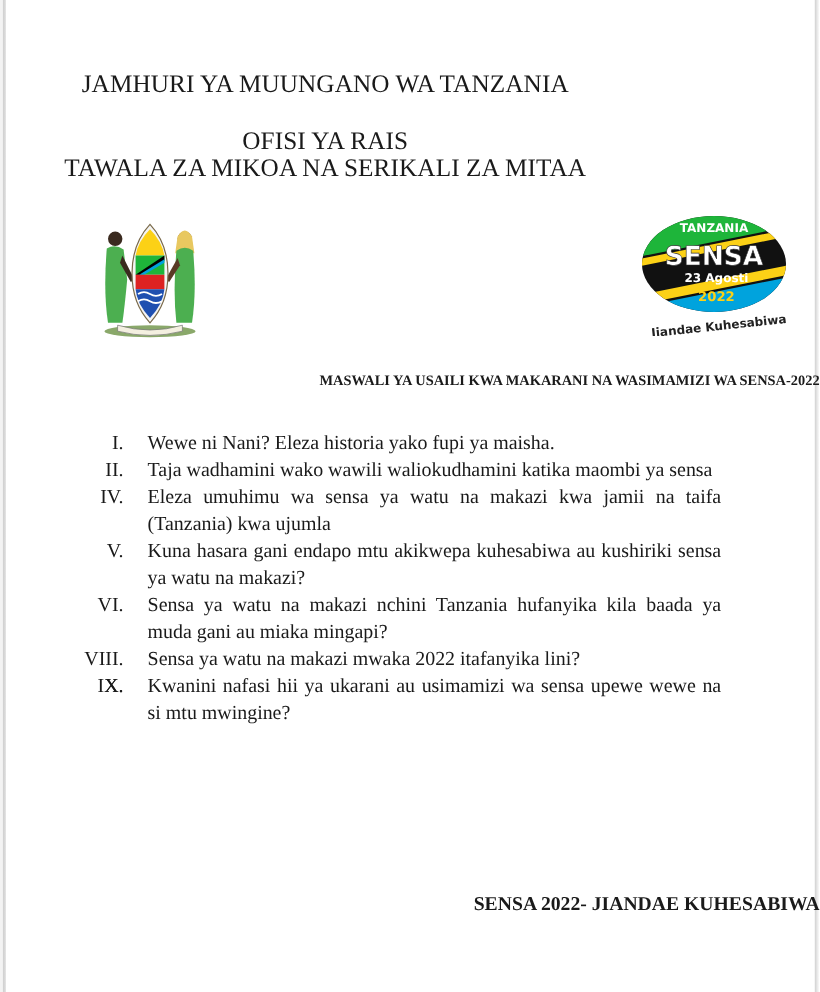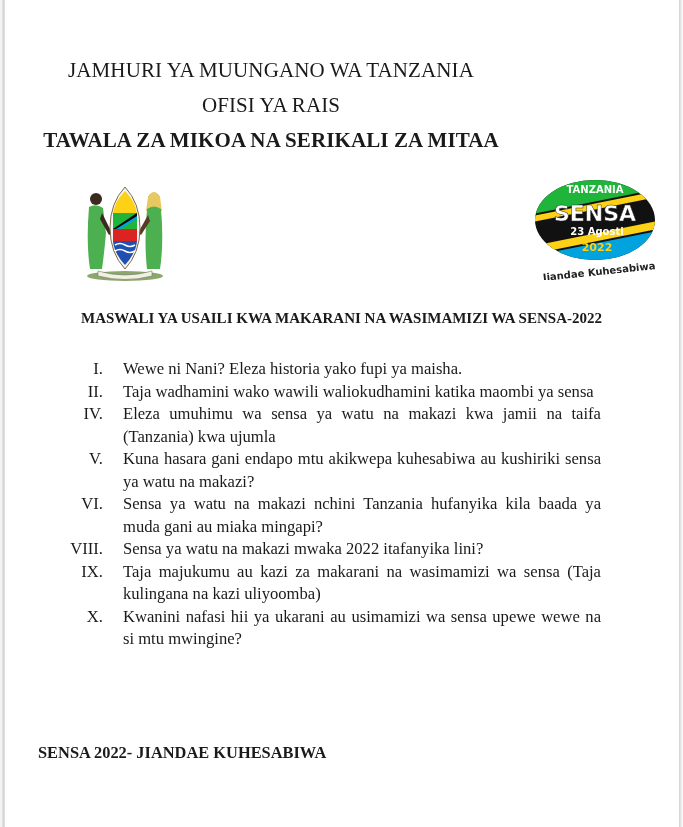--- a/index.html
+++ b/index.html
@@ -6,31 +6,31 @@
     body {
       width: 683px; height: 827px; background: #ffffff; position: relative; overflow: hidden;
       font-family: "Liberation Serif", "DejaVu Serif", serif; color: #1a1a1a;
     }
     .edge-left { position: absolute; left: 0; top: 0; width: 5px; height: 827px;
       background: linear-gradient(to right, #f3f3f3 0, #f3f3f3 2px, #cfcfcf 3px, #e6e6e6 5px); }
     .edge-right { position: absolute; left: 679px; top: 0; width: 4px; height: 827px;
       background: linear-gradient(to right, #d0d0d0 0, #e8e8e8 2px, #ffffff 4px); }
     .header-line { position: absolute; left: 0; width: 542px; text-align: center; font-size: 21px; letter-spacing: 0.1px; }
     .h1 { top: 58px; }
-    .h2 { top: 93px; }
-    .h3 { top: 128px; font-weight: bold; }
+    .h2 { top: 105px; }
+    .h3 { top: 128px; }
     .coat { position: absolute; left: 80px; top: 183px; width: 90px; height: 100px; }
     .logo { position: absolute; left: 527px; top: 175px; width: 140px; height: 105px; }
-    .subtitle { position: absolute; left: 0; width: 683px; top: 310px; text-align: center;
-      font-weight: bold; font-size: 15px; }
+    .subtitle { position: absolute; left: 0; width: 683px; top: 310px; text-align: right;
+      font-weight: bold; font-size: 12px; }
     .qlist { position: absolute; left: 0; top: 358px; width: 683px; }
     .q { position: relative; font-size: 16.6px; line-height: 22.5px; }
     .q .num { position: absolute; right: 580px; top: 0; text-align: right; white-space: nowrap; }
     .q .txt { margin-left: 123px; width: 478px; text-align: justify; text-align-last: left; }
-    .footer { position: absolute; left: 0; width: 683px; top: 743px; text-align: left; font-weight: bold; font-size: 16.4px; padding-left: 38px; box-sizing: border-box; }
+    .footer { position: absolute; left: 0; width: 683px; top: 743px; text-align: right; font-weight: bold; font-size: 16.4px; padding-left: 38px; box-sizing: border-box; }
   </style>
 </head>
 <body>
 
 <div class="edge-left"></div>
 <div class="edge-right"></div>
 
 <div class="header-line h1">JAMHURI YA MUUNGANO WA TANZANIA</div>
 <div class="header-line h2">OFISI YA RAIS</div>
 <div class="header-line h3">TAWALA ZA MIKOA NA SERIKALI ZA MITAA</div>
@@ -107,21 +107,20 @@
   <div class="q">
       <span class="num">VI.</span>
       <div class="txt">Sensa ya watu na makazi nchini Tanzania hufanyika kila baada ya muda gani au miaka mingapi?</div>
     </div>
   <div class="q">
       <span class="num">VIII.</span>
       <div class="txt">Sensa ya watu na makazi mwaka 2022 itafanyika lini?</div>
     </div>
   <div class="q">
       <span class="num">IX.</span>
-      <div class="txt">Taja majukumu au kazi za makarani na wasimamizi wa sensa (Taja kulingana na kazi uliyoomba)</div>
     </div>
   <div class="q">
       <span class="num">X.</span>
       <div class="txt">Kwanini nafasi hii ya ukarani au usimamizi wa sensa upewe wewe na si mtu mwingine?</div>
     </div>
 </div>
 
 <div class="footer">SENSA 2022- JIANDAE KUHESABIWA</div>
 
 </body></html>

